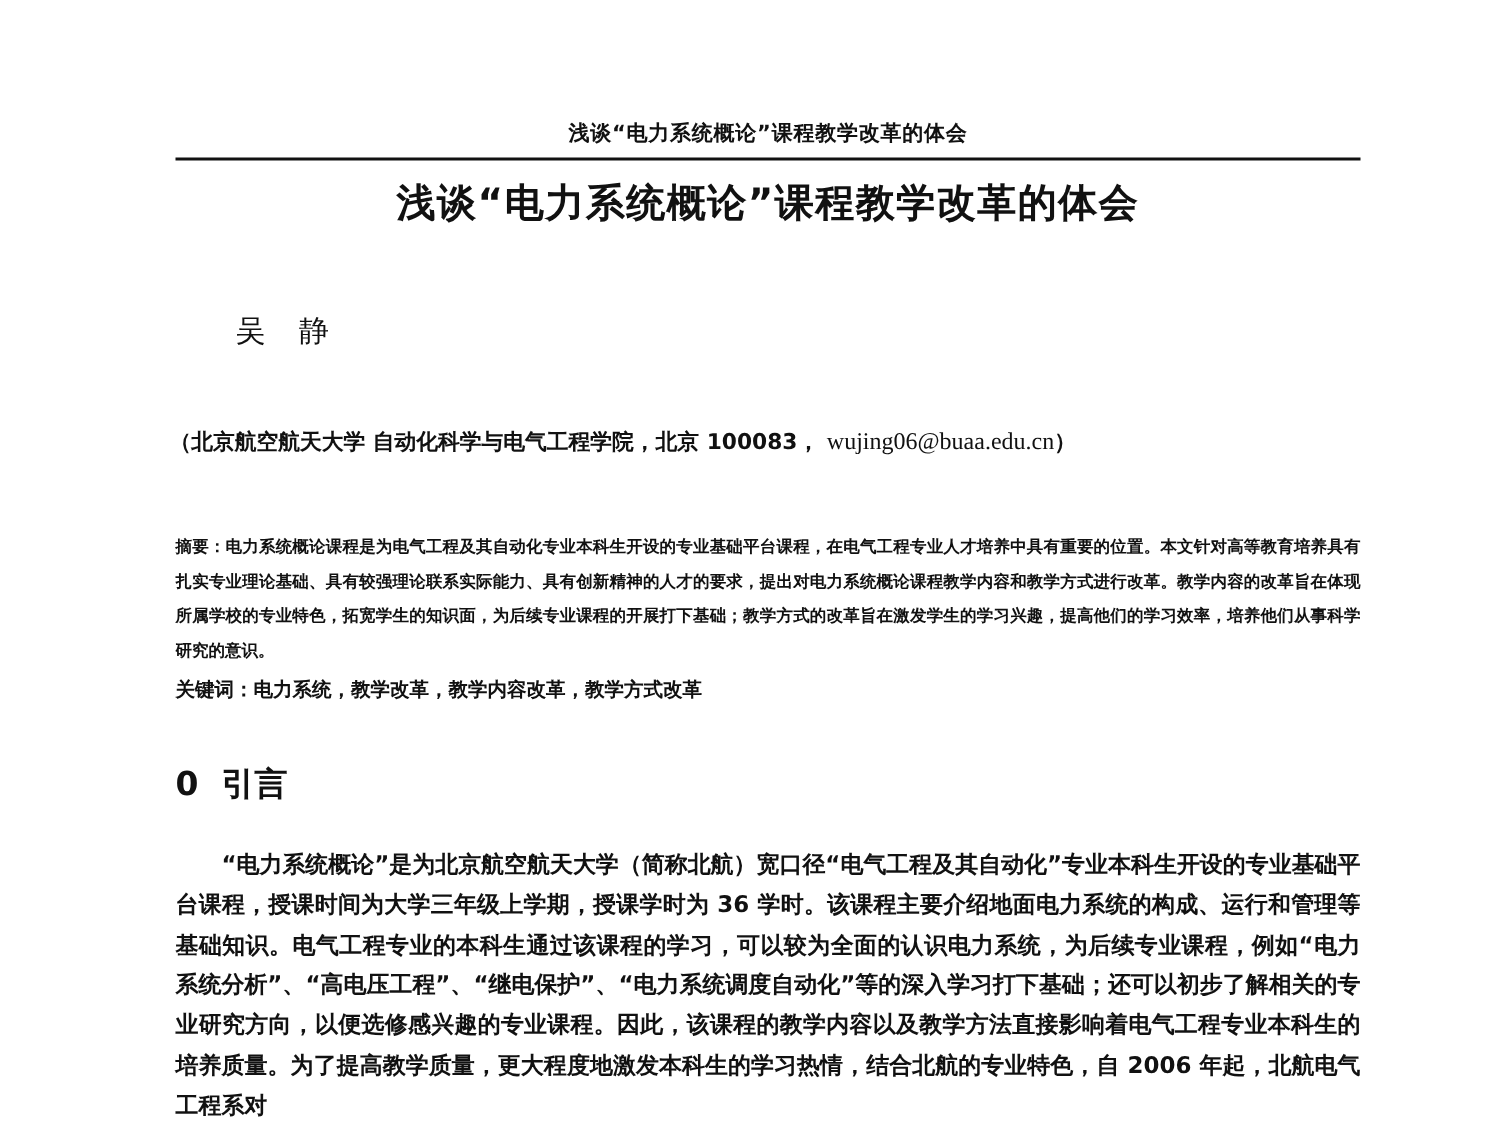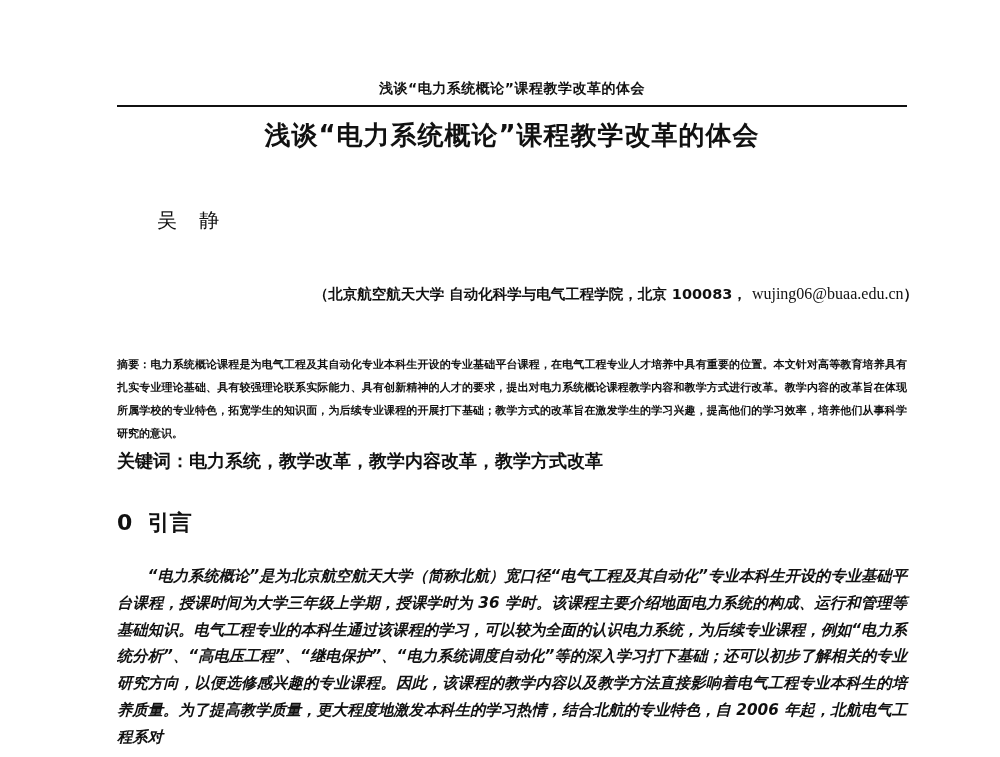--- a/index.html
+++ b/index.html
@@ -5,26 +5,26 @@
   html, body { margin:0; padding:0; background:#ffffff; }
   body { width:1000px; height:757px; position:relative; overflow:hidden;
          font-family:"DejaVu Sans", sans-serif; color:#111; }
   .running-head { position:absolute; left:117px; width:790px; top:80px; text-align:center;
                   font-size:14px; font-weight:bold; letter-spacing:0.5px; }
   .rule { position:absolute; left:117px; width:790px; top:105px; height:2px; background:#111; }
   .title { position:absolute; left:117px; width:790px; top:118px; text-align:center;
            font-size:26px; font-weight:bold; letter-spacing:1px; }
   .author { position:absolute; left:117px; width:790px; top:207px; text-align:left;
             font-size:20px; font-family:"DejaVu Serif", serif; letter-spacing:8px; padding-left:40px; }
-  .affil { position:absolute; left:128px; width:790px; top:285px; text-align:right;
+  .affil { position:absolute; left:113px; width:790px; top:285px; text-align:left;
            font-size:14.5px; font-weight:bold; }
   .affil .email { font-family:"Liberation Serif", serif; font-weight:normal; font-size:16px; }
   .abstract { position:absolute; left:117px; width:790px; top:353px; font-size:11px;
               font-weight:bold; line-height:23px; text-align:justify; text-align-last:left; }
-  .keywords { position:absolute; left:117px; width:790px; top:449px; font-size:18px;
+  .keywords { position:absolute; left:117px; width:790px; top:449px; font-size:13px;
               font-weight:bold; line-height:23px; }
   .section { position:absolute; left:117px; top:508px; font-size:22px; font-weight:bold; }
   .body { position:absolute; left:117px; width:790px; top:563px; font-size:15.3px;
           font-weight:bold; line-height:26.8px; text-align:justify; text-indent:2em; }
 </style>
 </head>
 <body>
 
 <div class="running-head">浅谈“电力系统概论”课程教学改革的体会</div>
 <div class="rule"></div>
@@ -34,13 +34,13 @@
 <div class="author">吴 静</div>
 
 <div class="affil"><span>（北京航空航天大学 自动化科学与电气工程学院，北京 100083，</span> <span class="email">wujing06@buaa.edu.cn</span><span>）</span></div>
 
 <div class="abstract"><span>摘要：</span><span>电力系统概论课程是为电气工程及其自动化专业本科生开设的专业基础平台课程，在电气工程专业人才培养中具有重要的位置。本文针对高等教育培养具有扎实专业理论基础、具有较强理论联系实际能力、具有创新精神的人才的要求，提出对电力系统概论课程教学内容和教学方式进行改革。教学内容的改革旨在体现所属学校的专业特色，拓宽学生的知识面，为后续专业课程的开展打下基础；教学方式的改革旨在激发学生的学习兴趣，提高他们的学习效率，培养他们从事科学研究的意识。</span></div>
 
 <div class="keywords"><span>关键词：</span><span>电力系统，教学改革，教学内容改革，教学方式改革</span></div>
 
 <div class="section"><span>0</span>&nbsp;&nbsp;<span>引言</span></div>
 
-<p class="body" style="margin:0;font-style:italic;">“电力系统概论”是为北京航空航天大学（简称北航）宽口径“电气工程及其自动化”专业本科生开设的专业基础平台课程，授课时间为大学三年级上学期，授课学时为 36 学时。该课程主要介绍地面电力系统的构成、运行和管理等基础知识。电气工程专业的本科生通过该课程的学习，可以较为全面的认识电力系统，为后续专业课程，例如“电力系统分析”、“高电压工程”、“继电保护”、“电力系统调度自动化”等的深入学习打下基础；还可以初步了解相关的专业研究方向，以便选修感兴趣的专业课程。因此，该课程的教学内容以及教学方法直接影响着电气工程专业本科生的培养质量。为了提高教学质量，更大程度地激发本科生的学习热情，结合北航的专业特色，自 2006 年起，北航电气工程系对</p>
+<p class="body" style="margin:0;">“电力系统概论”是为北京航空航天大学（简称北航）宽口径“电气工程及其自动化”专业本科生开设的专业基础平台课程，授课时间为大学三年级上学期，授课学时为 36 学时。该课程主要介绍地面电力系统的构成、运行和管理等基础知识。电气工程专业的本科生通过该课程的学习，可以较为全面的认识电力系统，为后续专业课程，例如“电力系统分析”、“高电压工程”、“继电保护”、“电力系统调度自动化”等的深入学习打下基础；还可以初步了解相关的专业研究方向，以便选修感兴趣的专业课程。因此，该课程的教学内容以及教学方法直接影响着电气工程专业本科生的培养质量。为了提高教学质量，更大程度地激发本科生的学习热情，结合北航的专业特色，自 2006 年起，北航电气工程系对</p>
 
 </body></html>

